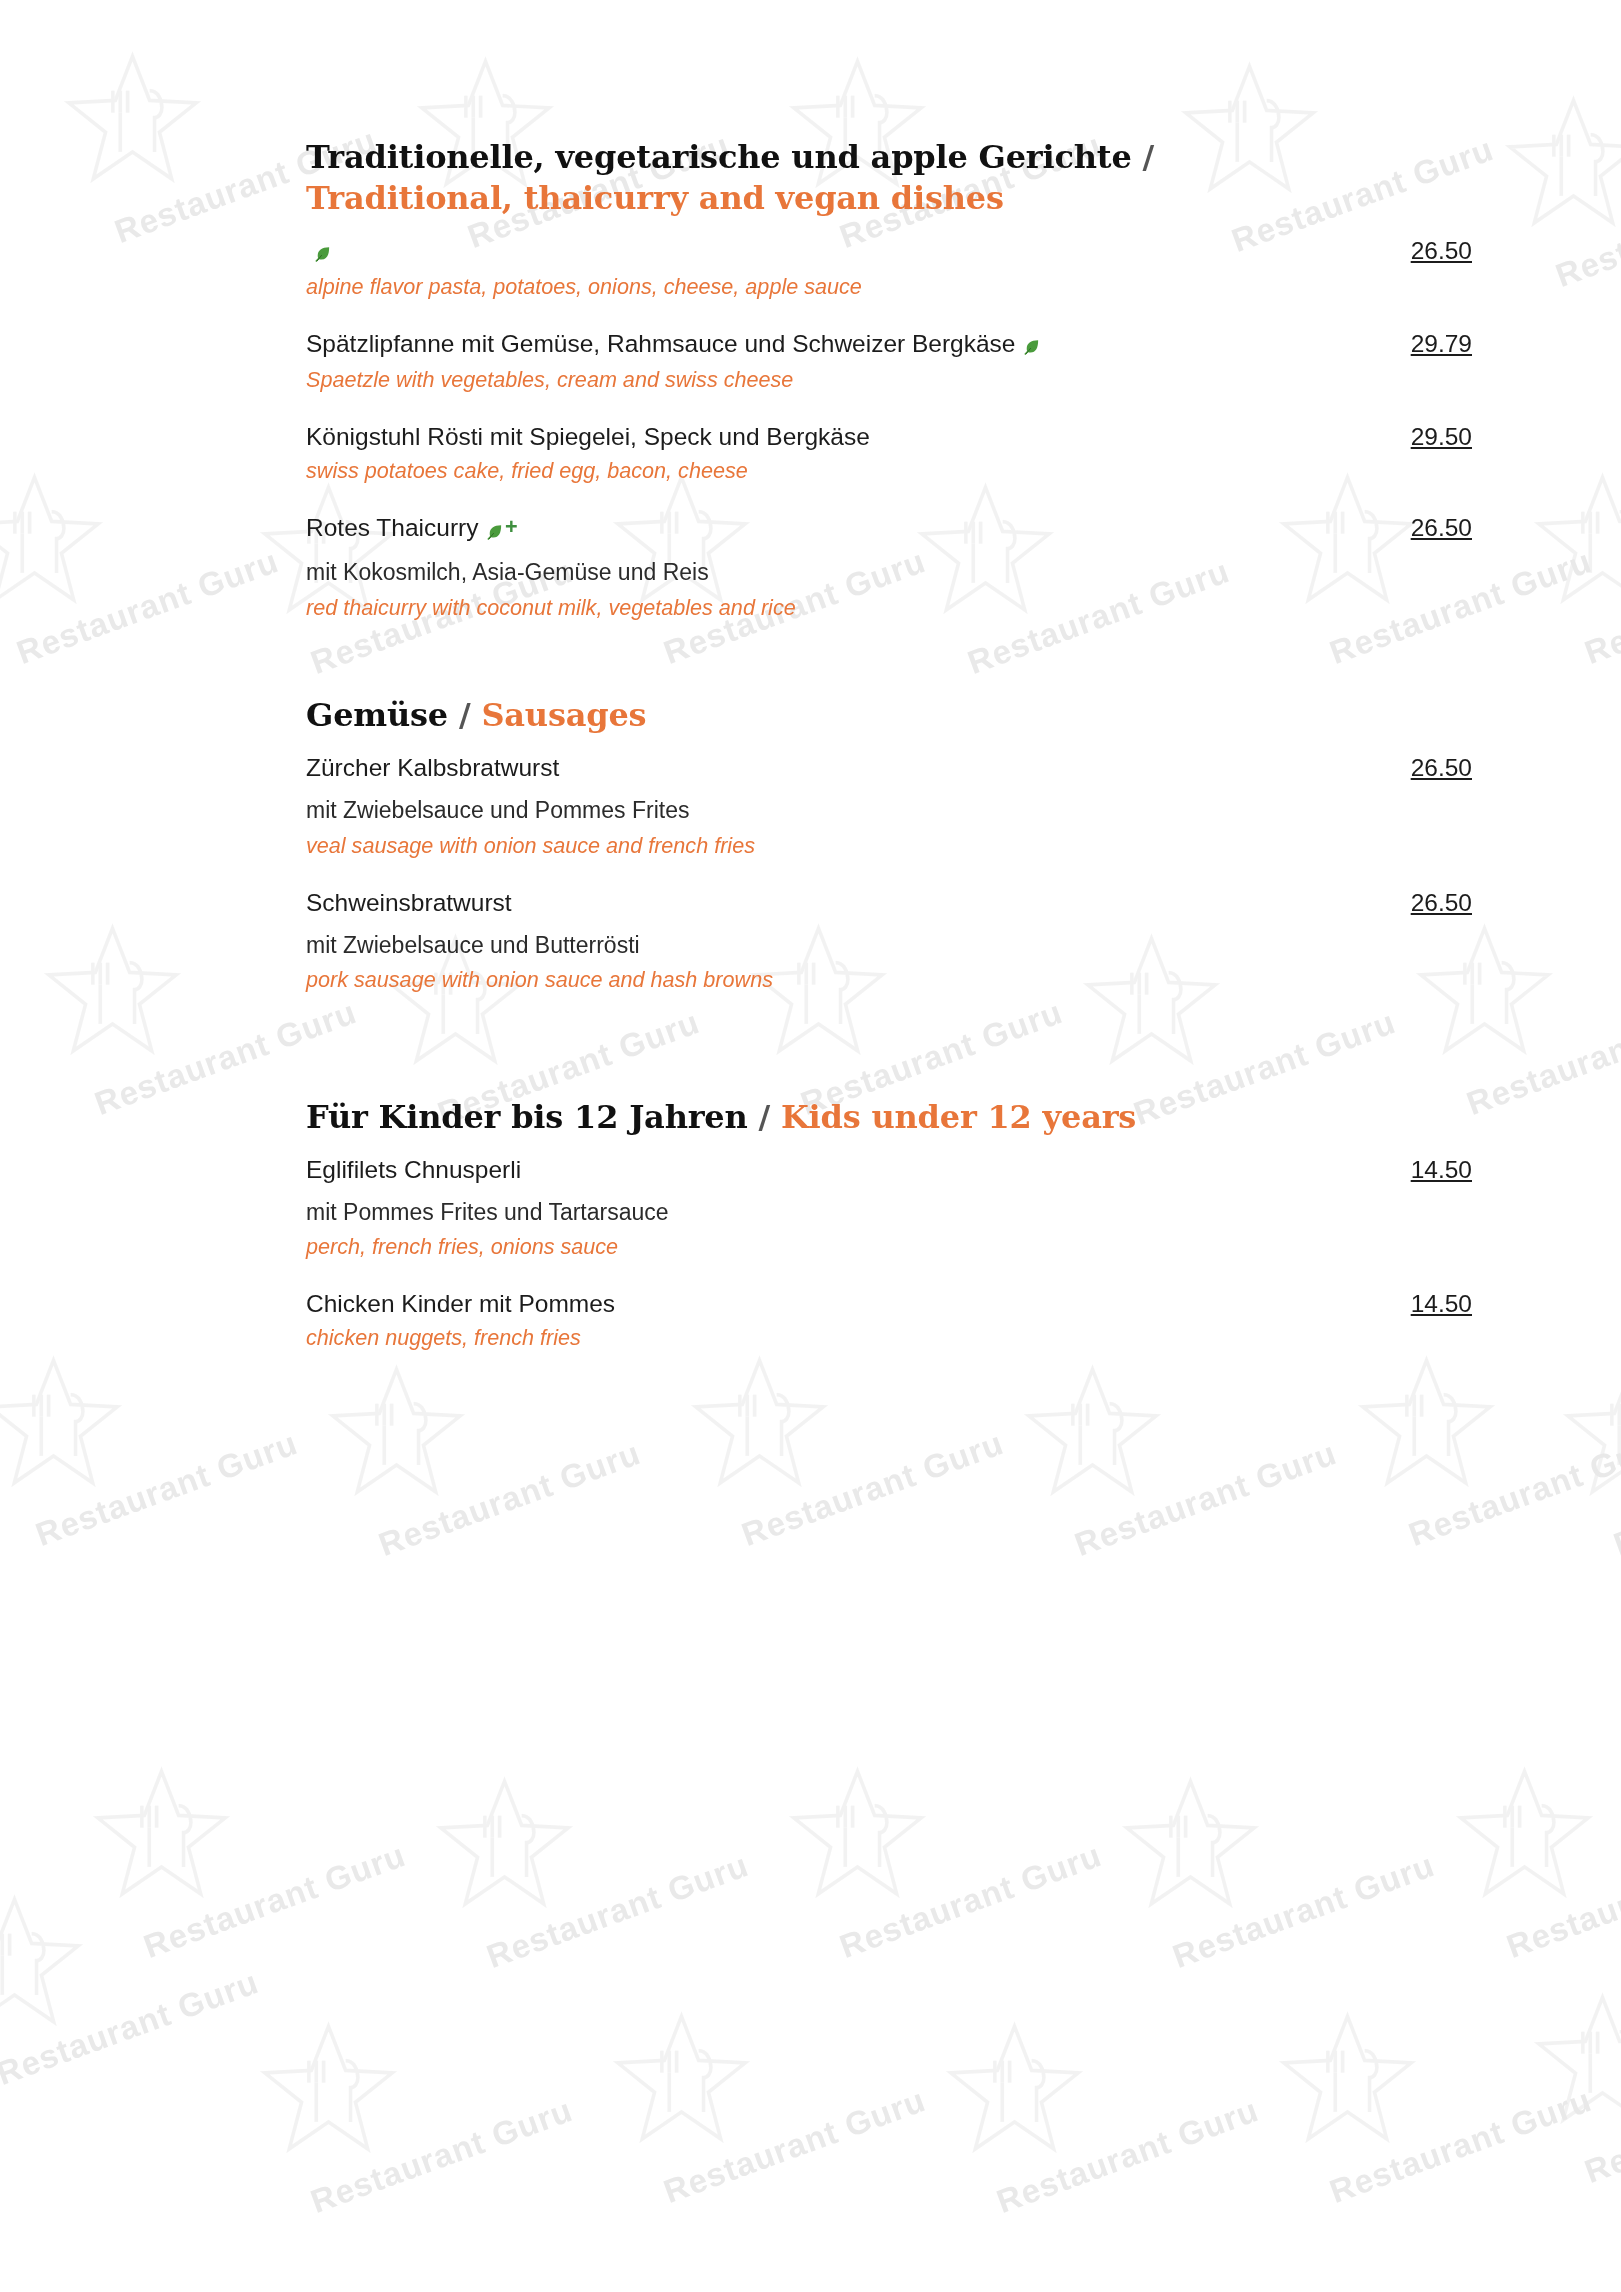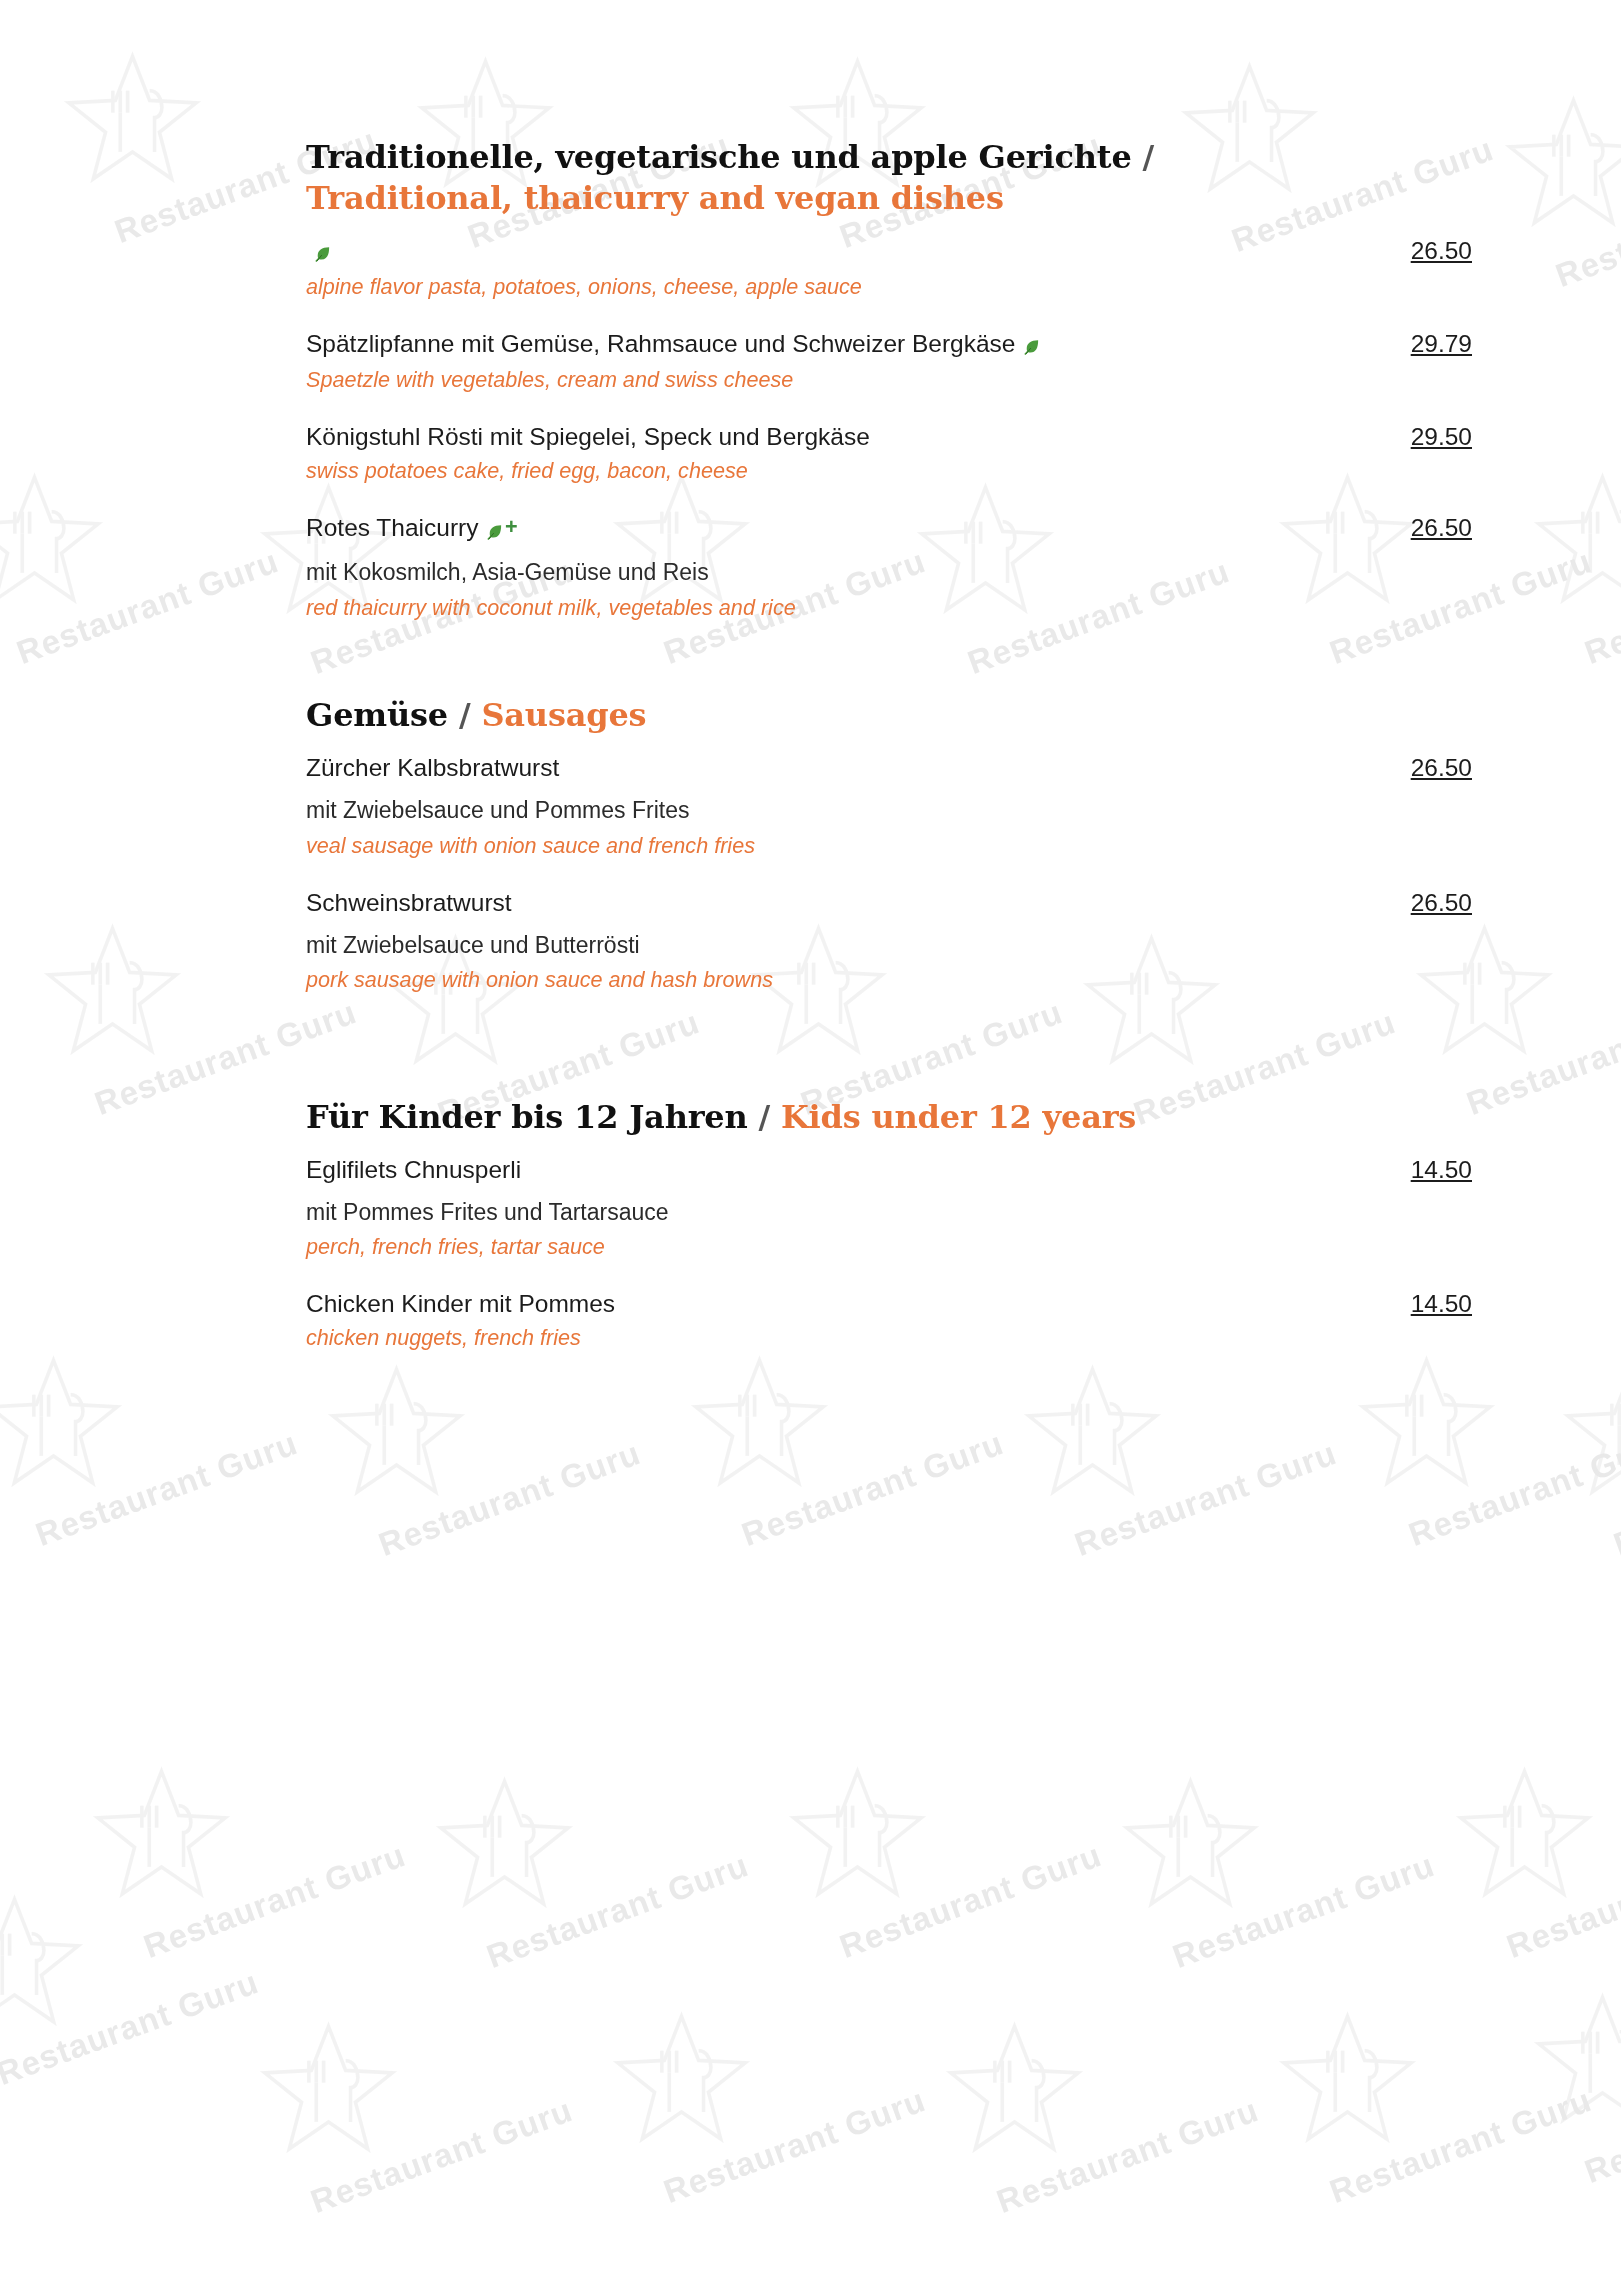--- a/index.html
+++ b/index.html
@@ -677,21 +677,21 @@
 
 
         <div class="item">
           <div class="item-row">
             <div class="item-name">
               <span>Eglifilets Chnusperli</span>
             </div>
             <div class="item-price">14.50</div>
           </div>
           <div class="item-de-sub">mit Pommes Frites und Tartarsauce</div>
-          <div class="item-en">perch, french fries, tartar sauce</div>
+          <div class="item-en">perch, french fries, onions sauce</div>
         </div>
 
         <div class="item">
           <div class="item-row">
             <div class="item-name">
               <span>Chicken Kinder mit Pommes</span>
             </div>
             <div class="item-price">14.50</div>
           </div>
           <div class="item-en">chicken nuggets, french fries</div>

